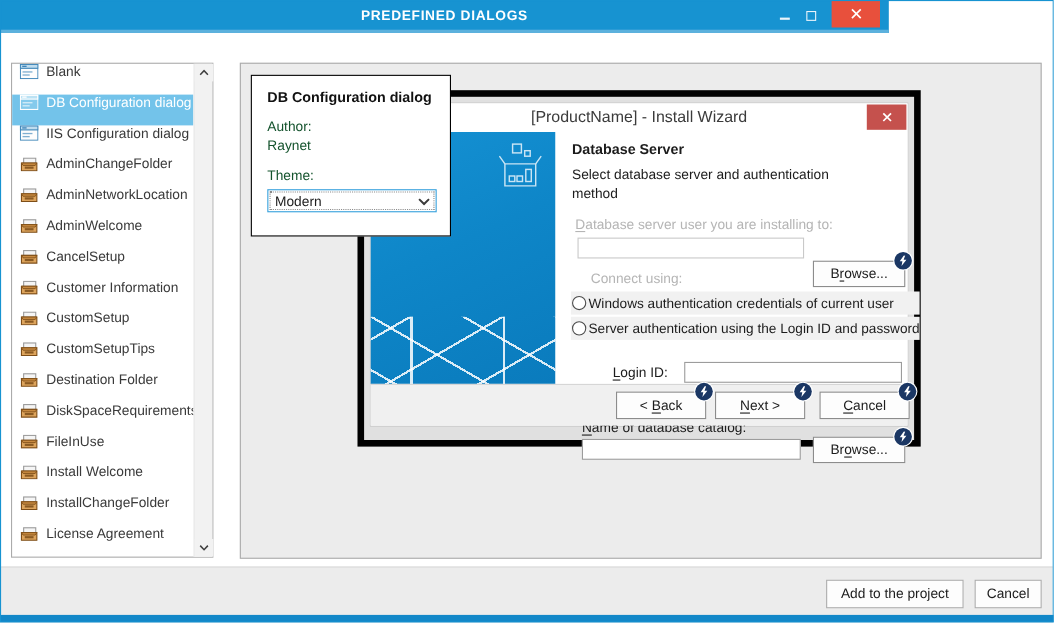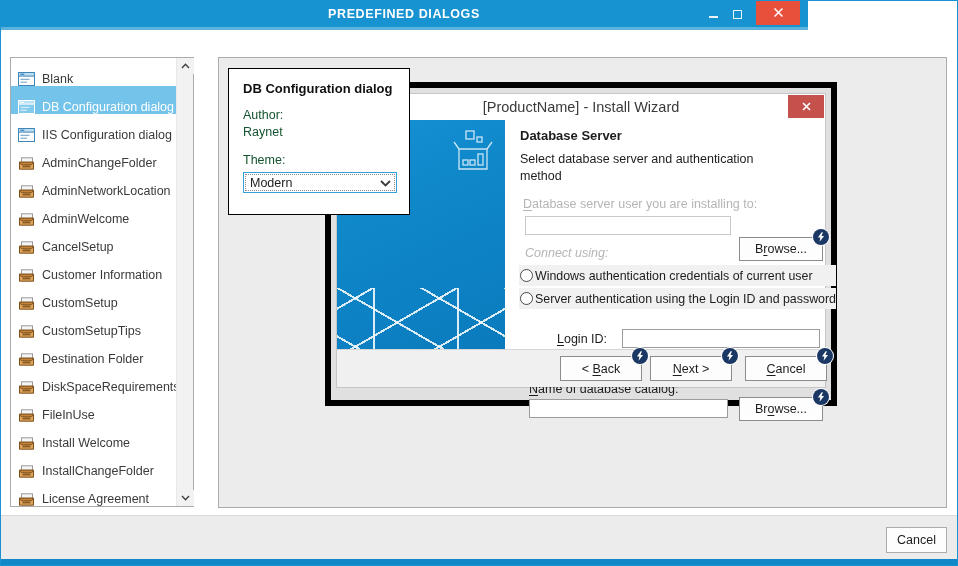--- a/index.html
+++ b/index.html
@@ -22,21 +22,21 @@
   .tb-btn.max { right:60px; }
   .min-glyph { width:9px; height:2px; background:#EAF4FB; margin-top:6px; }
   .max-glyph { width:9px; height:9px; border:1px solid #EAF4FB; }
   .tb-close { position:absolute; right:8px; top:0; width:44px; height:25px;
     background:#E8503C; display:flex; align-items:center; justify-content:center; }
 
   
   .listbox { position:absolute; left:10px; top:57px; width:184px; height:450px;
     background:#fff; border:1px solid #ABABAB; }
   .items { position:absolute; left:0; top:0; right:17px; bottom:0; overflow:hidden; }
-  .list-item { height:28px; display:flex; align-items:flex-end; padding-left:7px;
+  .list-item { height:28px; display:flex; align-items:flex-start; padding-left:7px;
     font-size:12.5px; color:#3A3A3A; white-space:nowrap; }
   .list-item .ic { width:17px; height:14px; margin-right:7px; flex:0 0 auto; display:flex; align-items:center; }
   .list-item.selected { background:#73C3EA; color:#fff; }
   .scrollbar { position:absolute; top:0; right:0; bottom:0; width:17px; background:#F2F2F2;
     border-left:1px solid #E8E8E8; }
   .sb-btn { position:absolute; left:0; width:17px; height:16px; display:flex;
     align-items:center; justify-content:center; background:#F2F2F2; }
   .sb-btn.up { top:0; } .sb-btn.down { bottom:0; }
 
   
@@ -346,21 +346,21 @@
           <rect x="25" y="25" width="5" height="11"></rect>
         </svg>
       </div>
       <div class="wiz-content">
         <div class="wc-abs wiz-heading">Database Server</div>
         <div class="wc-abs wiz-sub">Select database server and authentication method</div>
 
         <div class="wc-abs lbl-disabled" style="left:18px; top:77px;"><span></span><u>D</u><span>atabase server user you are installing to:</span></div>
         <input class="winput light" style="left: 20px; top: 96px; width: 206px;" value="">
 
-        <div class="wc-abs lbl-disabled" style="left:20px; top:126px;font-style:italic;">Connect using:</div>
+        <div class="wc-abs lbl-disabled" style="left:32px; top:126px;">Connect using:</div>
         <button class="wbtn" style="left:234px; top:117px; width:84px; height:24px;">
           <span><span>B</span><u>r</u><span>owse...</span></span>
           <span class="badge">
               <svg width="8" height="10" viewBox="0 0 10 12">
                 <path d="M5.8 0 L1.2 6.6 H4.2 L3.2 12 L8.8 4.9 H5.6 L7.4 0 Z" fill="#fff"></path>
               </svg>
             </span>
         </button>
 
         <div class="radio-row" style="top:145px;">
@@ -427,17 +427,18 @@
   <div class="tt-select">
     <span class="focusrect"></span>
     <span class="val">Modern</span>
     <svg class="chev" width="11" height="7" viewBox="0 0 11 7">
         <path d="M1 1 L5.5 5.5 L10 1" fill="none" stroke="#3A3A3A" stroke-width="1.8"></path>
       </svg>
   </div>
 </div>
 
 <div class="footer">
+  <button class="f-btn f-add">Add to the project</button>
   <button class="f-btn f-cancel">Cancel</button>
 </div>
 
 <div class="bluestrip"></div>
 <div class="frameborder"></div>
 
 </body></html>

